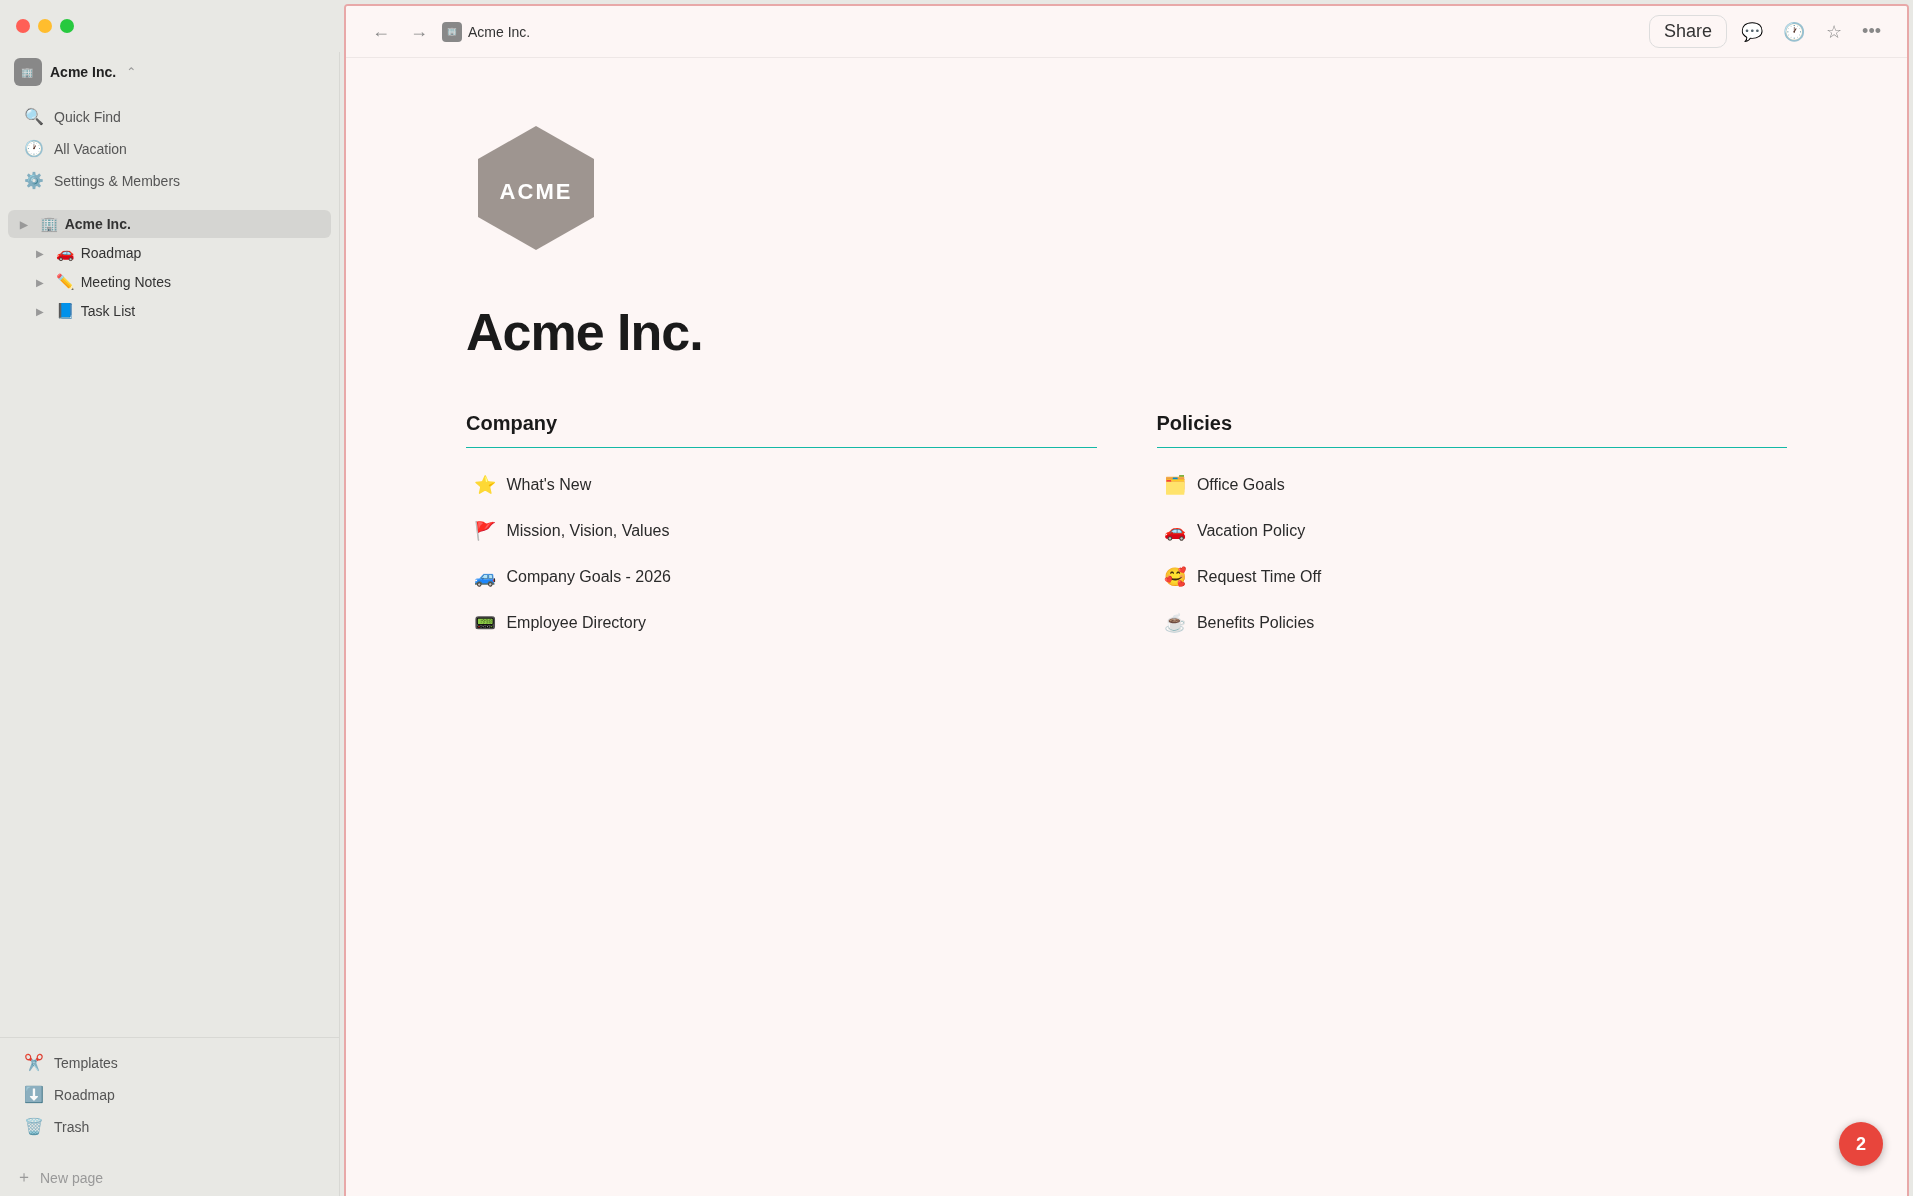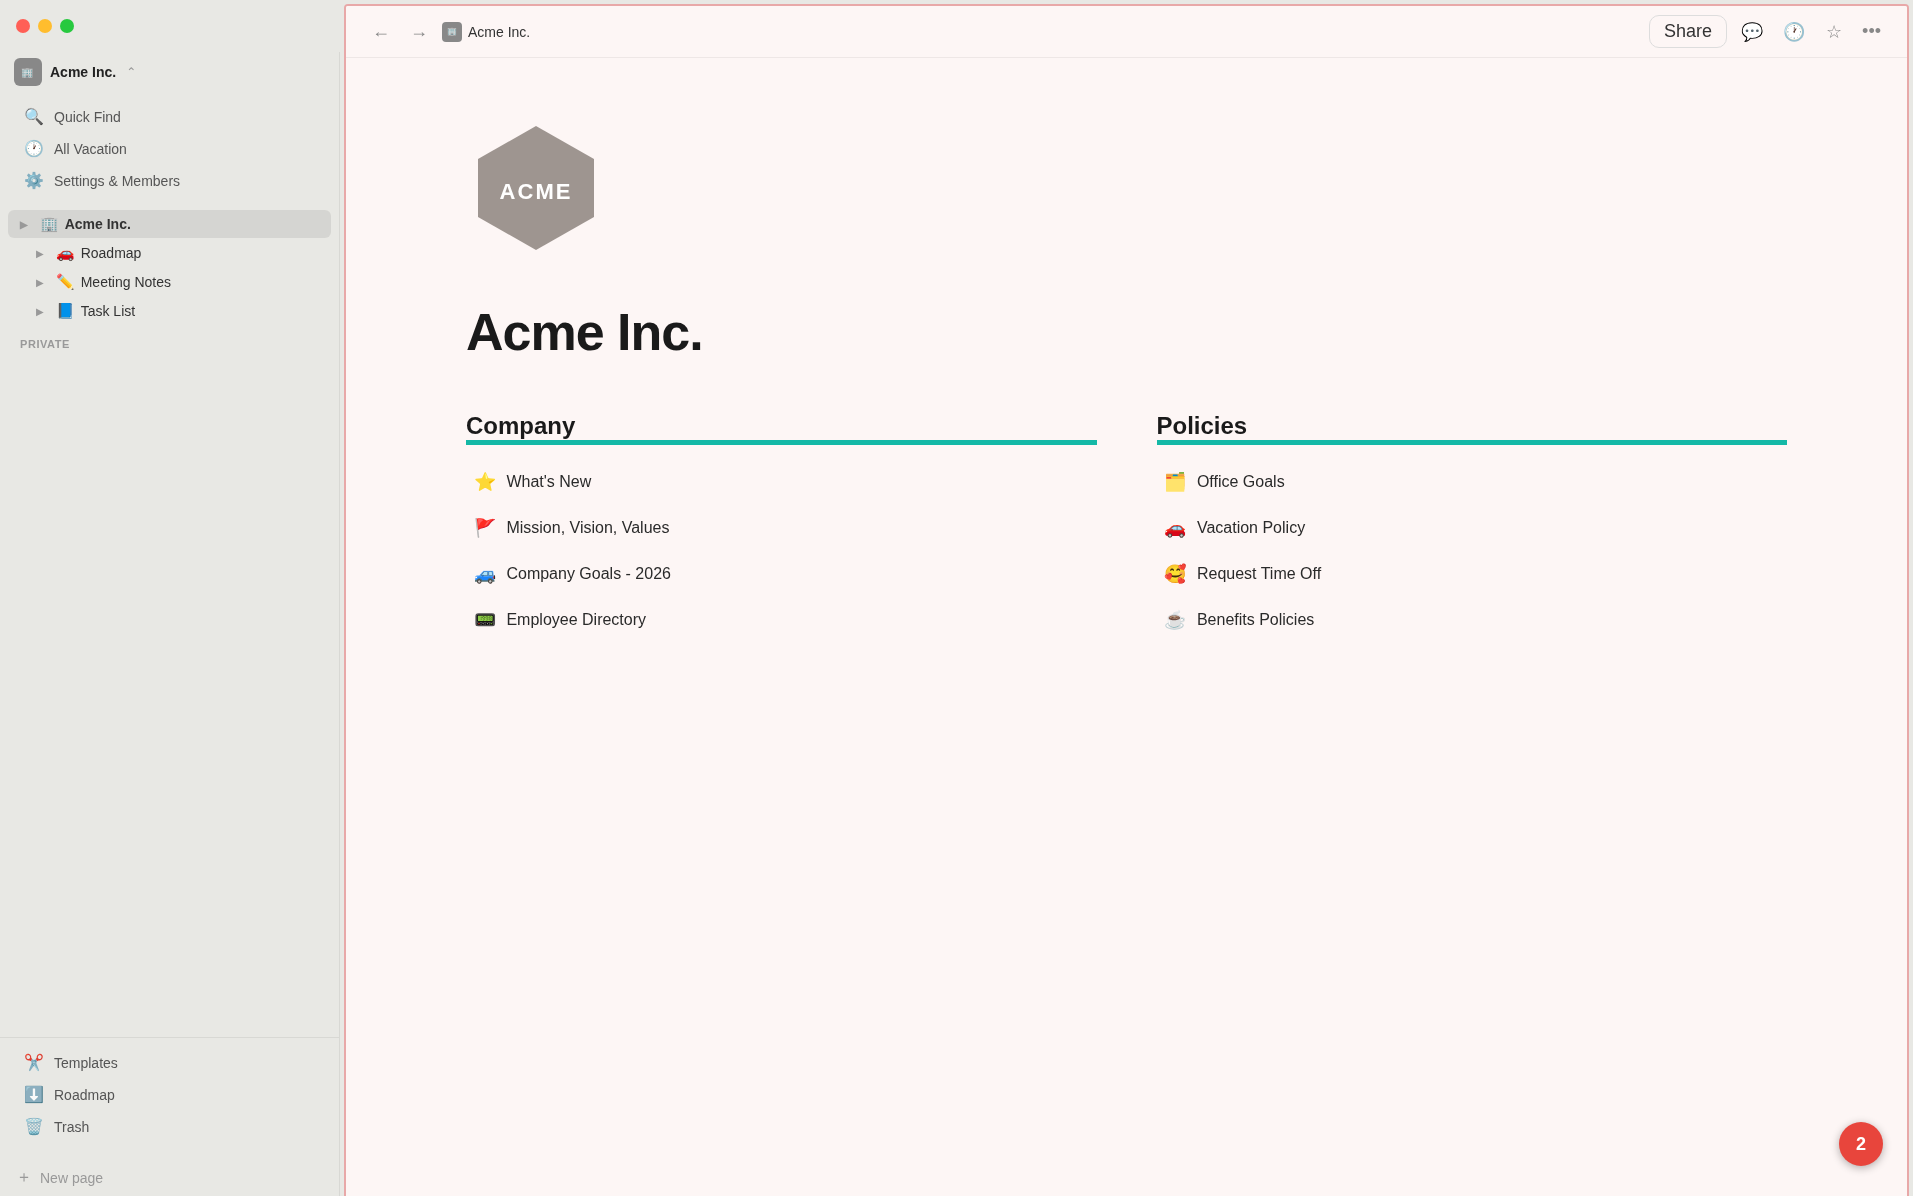--- a/index.html
+++ b/index.html
@@ -242,25 +242,26 @@
       letter-spacing: -1px;
     }
 
     .page-grid {
       display: grid;
       grid-template-columns: 1fr 1fr;
       gap: 60px;
     }
 
     .page-section h2 {
-      font-size: 24px;
+      font-size: 20px;
       font-weight: 700;
       color: #1a1a1a;
       margin-bottom: 16px;
-      border-bottom: 5px solid #14b8a6;
+      padding-bottom: 12px;
+      border-bottom: 1px solid #14b8a6;
     }
 
     .page-list {
       list-style: none;
       display: flex;
       flex-direction: column;
       gap: 4px;
     }
     .page-list-item {
       display: flex;
@@ -349,21 +350,20 @@
       <span class="tree-emoji">✏️</span>
       <span>Meeting Notes</span>
     </div>
     <div class="sidebar-tree-item" style="padding-left:28px;">
       <span class="tree-chevron">▶</span>
       <span class="tree-emoji">📘</span>
       <span>Task List</span>
     </div>
   </div>
 
-  <div class="sidebar-section-label">PRIVATE</div>
 
   <div class="sidebar-spacer"></div>
 
   <div class="sidebar-bottom">
     <div class="sidebar-bottom-item">
       <span class="nav-icon">✂️</span>
       <span>Templates</span>
     </div>
     <div class="sidebar-bottom-item">
       <span class="nav-icon">⬇️</span>

